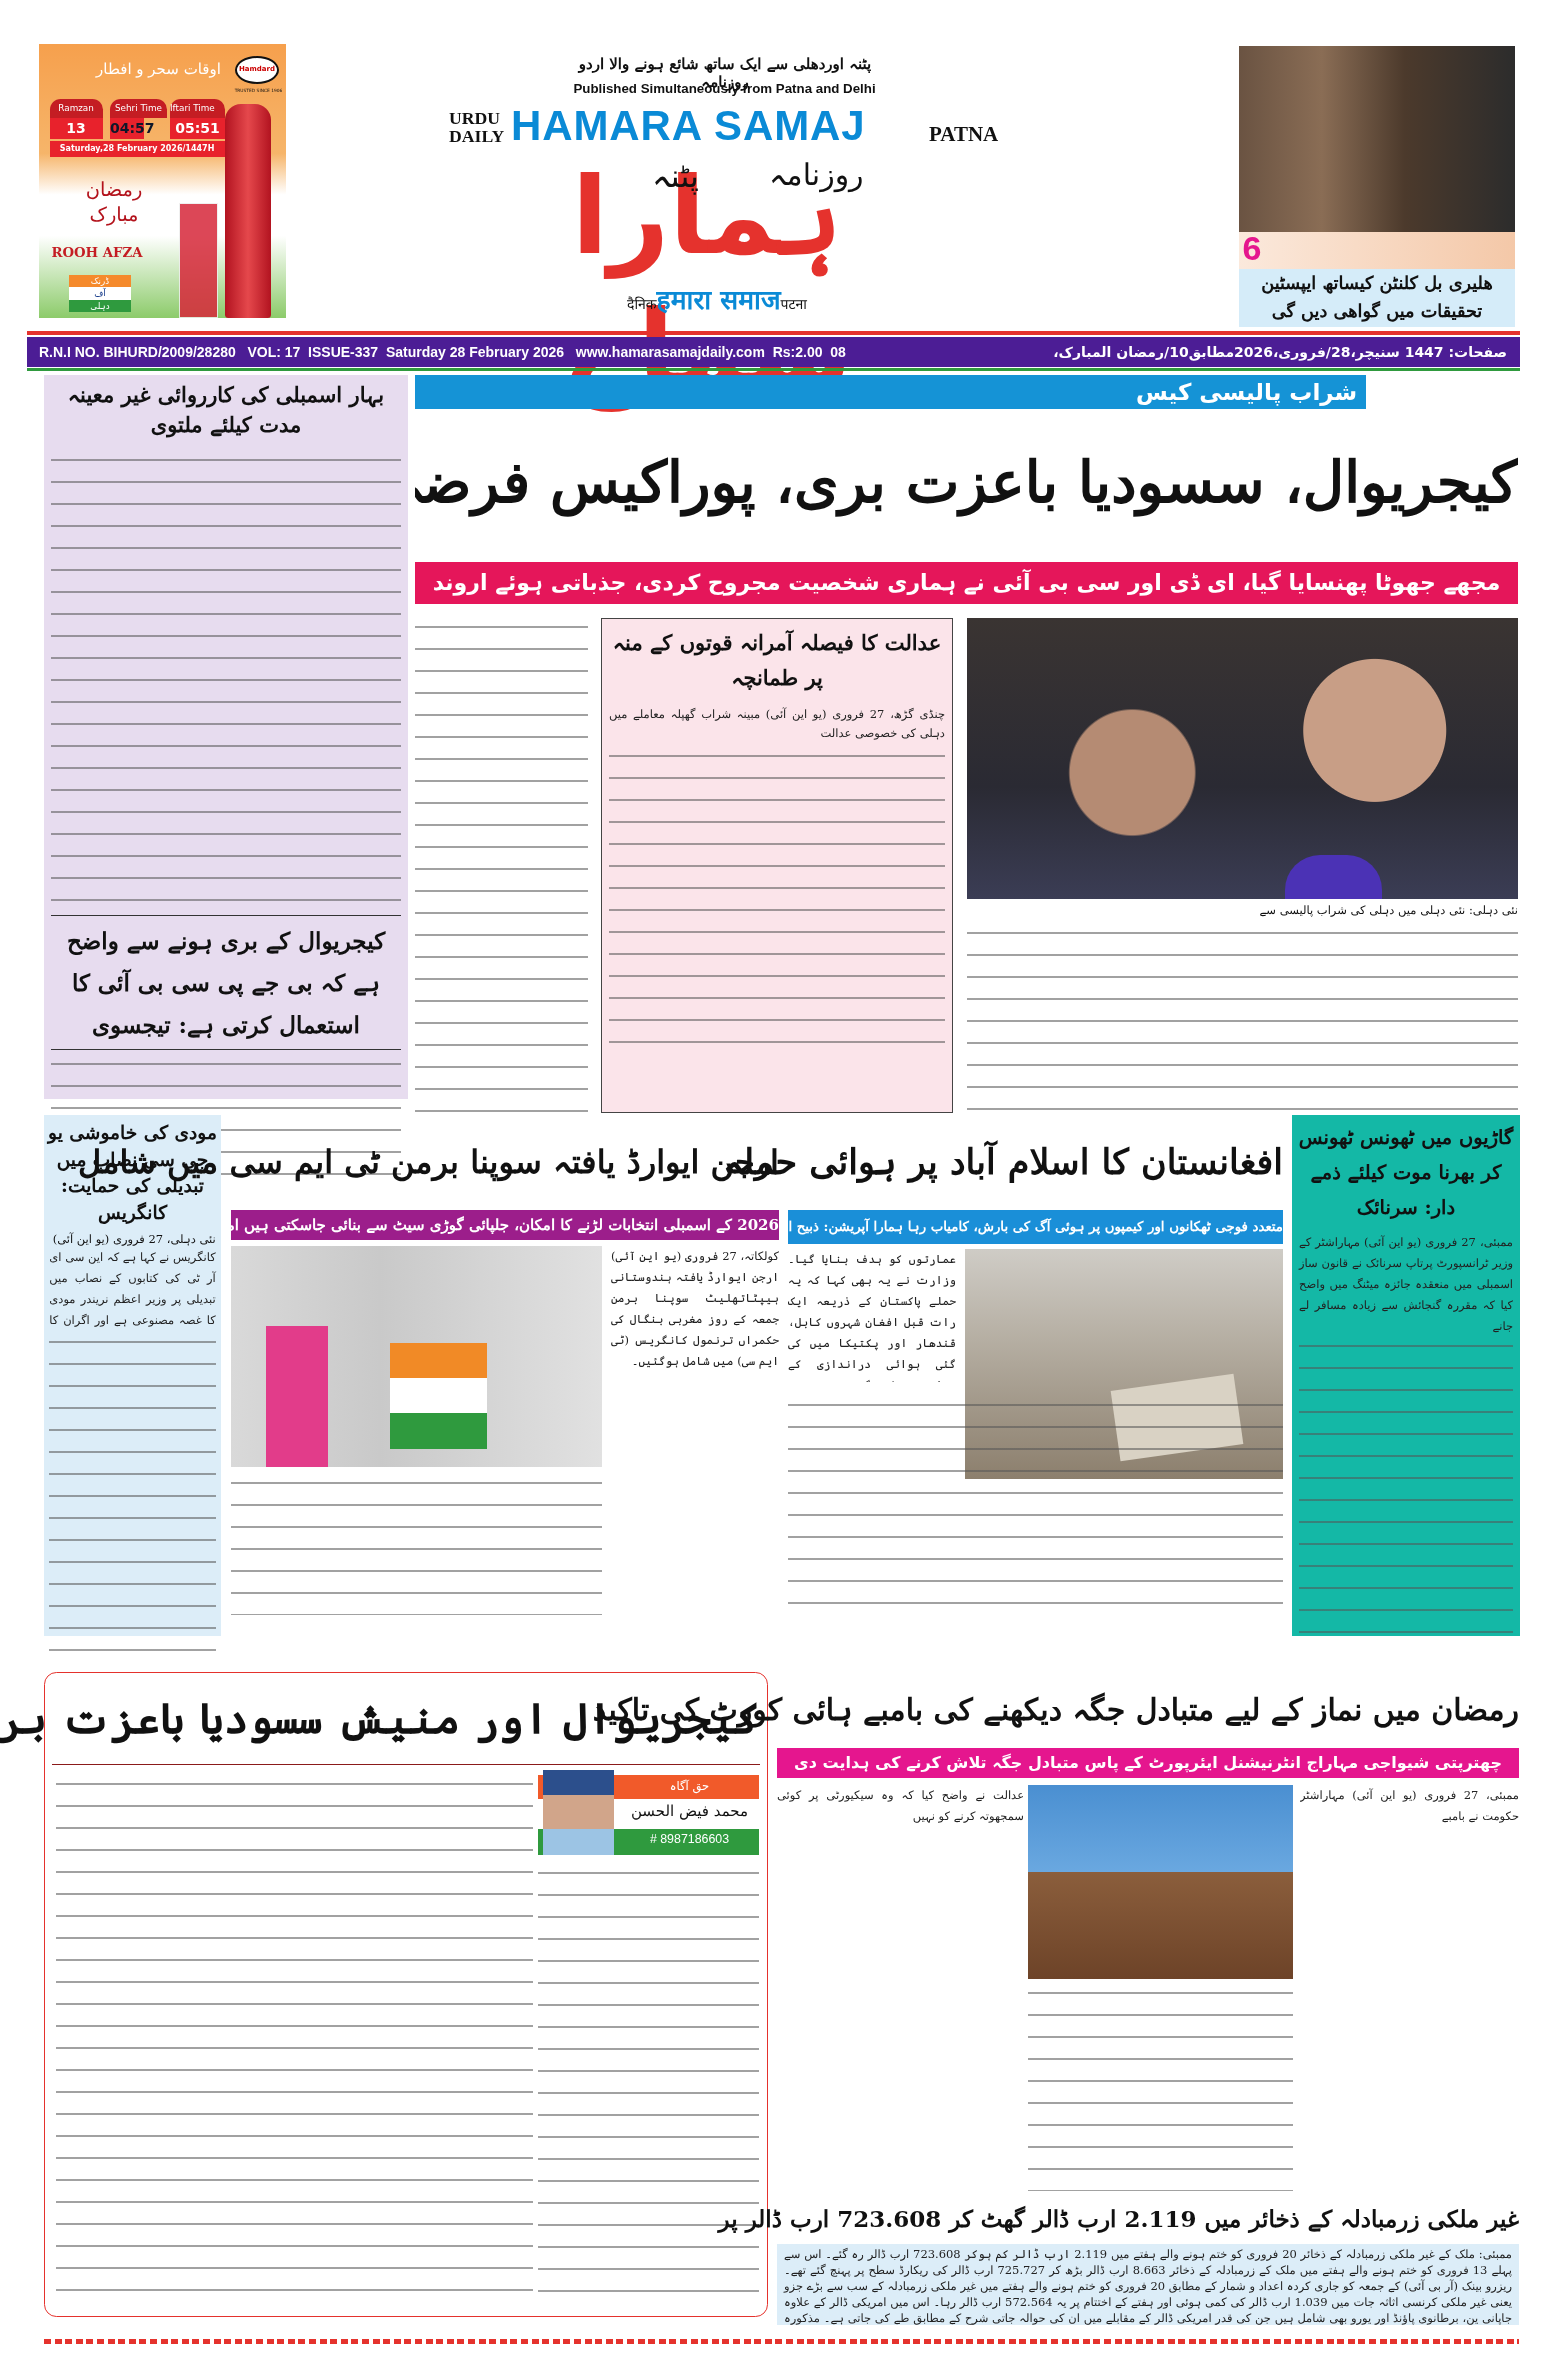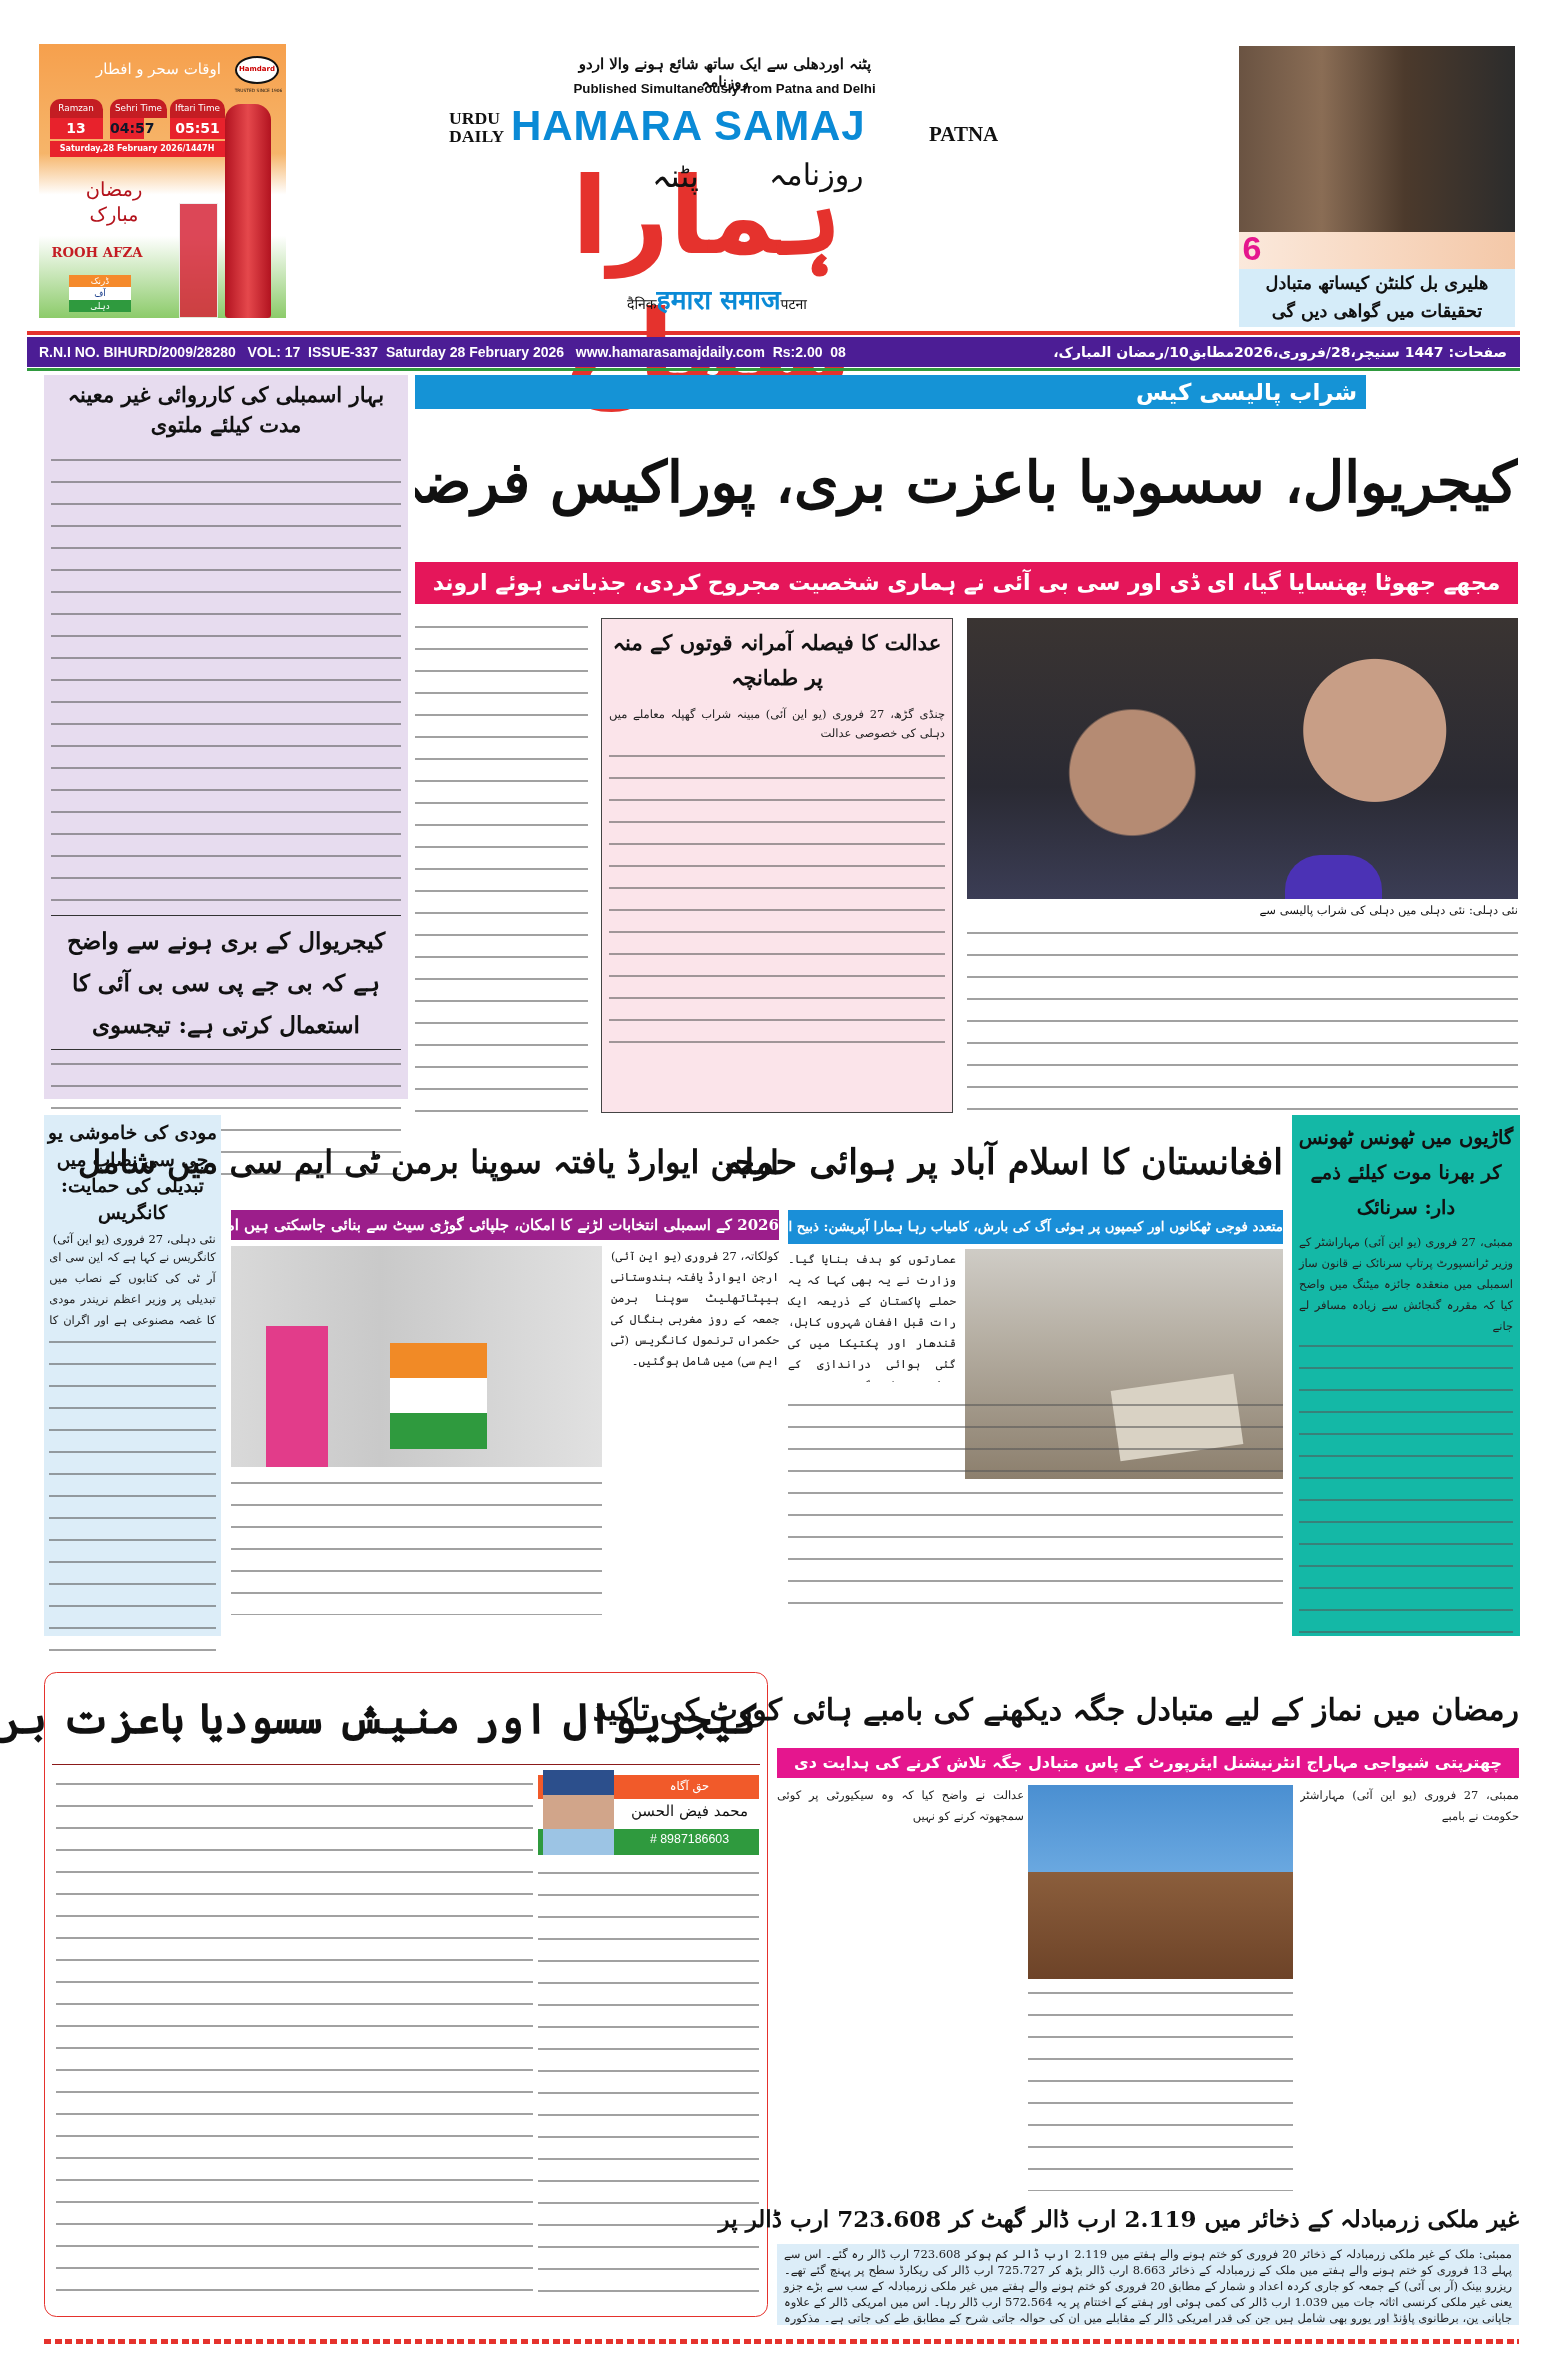--- a/index.html
+++ b/index.html
@@ -13,21 +13,21 @@
 </style>
 </head>
 <body>
 
 <div class="abs" style="left:39px;top:44px;width:247px;height:274px;background:linear-gradient(#f6a04d 0,#f6b56a 40%,#fff 55%,#fff 70%,#8ccb6a 100%);overflow:hidden">
   <div class="abs rtl" style="left:53px;top:16px;width:133px;text-align:center;font-family:'DejaVu Serif',serif;font-size:15px;color:#fff">اوقات سحر و افطار</div>
   <div class="abs" style="left:196px;top:12.4px;width:44px;height:28px;border:2.7px solid #111;border-radius:50%;background:#fff;font-size:7px;color:#c00;font-weight:bold;text-align:center;line-height:23px">Hamdard</div>
   <div class="abs" style="left:193px;top:44px;width:53px;font-size:4.4px;text-align:center">TRUSTED SINCE 1906</div>
   <div class="abs" style="left:10.6px;top:55px;width:53px;height:19.4px;background:#c41d23;color:#fff;font-size:8.8px;text-align:center;line-height:19.4px;border-radius:10.6px 10.6px 0 0">Ramzan</div>
   <div class="abs" style="left:71px;top:55px;width:57px;height:19.4px;background:#c41d23;color:#fff;font-size:8.8px;text-align:center;line-height:19.4px;border-radius:10.6px 10.6px 0 0">Sehri Time</div>
-  <div class="abs" style="left:131px;top:55px;width:55px;height:19.4px;background:#c41d23;color:#fff;font-size:8.8px;text-align:center;line-height:19.4px;border-radius:10.6px 10.6px 0 0">Iftari Time</div>
+  <div class="abs" style="left:131px;top:55px;width:55px;height:19.4px;background:#c41d23;color:#fff;font-size:8.8px;line-height:19.4px;border-radius:10.6px 10.6px 0 0">Iftari Time</div>
   <div class="abs" style="left:10.6px;top:74px;width:53px;height:21px;background:#e8222c;color:#fff;font-size:14px;font-weight:bold;text-align:center;line-height:21px">13</div>
   <div class="abs" style="left:71px;top:74px;width:34px;height:21px;background:#e8222c;color:#0f172a;font-size:14px;font-weight:bold;text-align:center;line-height:21px">04:57</div>
   <div class="abs" style="left:131px;top:74px;width:55px;height:21px;background:#e8222c;color:#fff;font-size:14px;font-weight:bold;text-align:center;line-height:21px">05:51</div>
   <div class="abs" style="left:10.6px;top:97px;width:175px;height:16px;background:#e8222c;color:#fff;font-size:8px;font-weight:bold;text-align:center;line-height:16px">Saturday,28 February 2026/1447H</div>
   <div class="abs" style="left:35px;top:133px;width:80px;font-family:'DejaVu Serif',serif;font-size:19.4px;color:#b3121b;text-align:center;line-height:25px;direction:rtl">رمضان مبارک</div>
   <div class="abs" style="left:12.4px;top:201px;font-family:'DejaVu Serif',serif;font-weight:bold;font-size:13.3px;color:#c41d23">ROOH AFZA</div>
   <div class="abs" style="left:186px;top:60px;width:46px;height:214px;background:linear-gradient(90deg,#b21320,#e5484c,#b21320);border-radius:16px 16px 3.5px 3.5px"></div>
   <div class="abs" style="left:140px;top:159px;width:39px;height:115px;background:#d7283a;opacity:.85;border:1.8px solid #eee"></div>
   <div class="abs" style="left:30px;top:231px;width:62px;font-size:8.8px;text-align:center;direction:rtl;line-height:12.4px">
     <div style="background:#f58a2c;color:#fff">ڈرنک</div>
@@ -46,21 +46,21 @@
 <div class="abs" style="left:769px;top:157px;font-family:'DejaVu Serif',serif;font-size:30px;direction:rtl">روزنامہ</div>
 <div class="abs" style="left:627px;top:281px;font-family:'DejaVu Sans',sans-serif">
   <span style="font-size:14px">दैनिक</span><span style="font-size:26.5px;font-weight:bold;color:#0a8ad6">हमारा समाज</span><span style="font-size:14px">पटना</span>
 </div>
 
 <div class="abs" style="left:1239px;top:46px;width:276px;height:281px">
   <div class="photo" style="width:276px;height:186px;background:linear-gradient(90deg,#6a5342 0,#8a6d55 30%,#4c3a2c 60%,#2c2c2c 100%)"></div>
   <div style="height:37px;background:linear-gradient(90deg,#fbe9dc,#f4c8a8);position:relative">
     <span style="position:absolute;left:3.5px;top:-3.5px;font-size:34px;font-weight:900;color:#e5168e;font-family:'Liberation Sans',sans-serif">6</span>
   </div>
-  <div class="hl" style="height:58px;background:#d5ecf9;font-size:17.7px;line-height:28px;padding:0 5.3px">هلیری بل کلنٹن کیساتھ متبادل تحقیقات میں گواھی دیں گی</div>
+  <div class="hl" style="height:58px;background:#d5ecf9;font-size:17.7px;line-height:28px;padding:0 5.3px">هلیری بل کلنٹن کیساتھ ایپسٹین تحقیقات میں گواھی دیں گی</div>
 </div>
 
 <div class="abs" style="left:26.5px;top:331px;width:1493px;height:3.5px;background:#e5322d"></div>
 <div class="abs" style="left:26.5px;top:337px;width:1493px;height:30px;background:#4c1d95;color:#fff;font-family:'Liberation Sans',sans-serif;font-size:14px;font-weight:bold;line-height:30px;padding:0 12.4px;white-space:nowrap;overflow:hidden">
   <span style="white-space:pre">R.N.I NO. BIHURD/2009/28280   VOL: 17  ISSUE-337  Saturday 28 February 2026   www.hamarasamajdaily.com  Rs:2.00  08</span>
   <span class="abs" style="right:12.4px;top:0;direction:rtl;font-family:'DejaVu Sans',sans-serif">صفحات:   1447  سنیچر،28/فروری،2026مطابق10/رمضان المبارک،</span>
 </div>
 <div class="abs" style="left:26.5px;top:368px;width:1493px;height:2.7px;background:#2f9a3e"></div>
 
 <div class="abs" style="left:44px;top:375px;width:364px;height:724px;background:#e7dcef">

